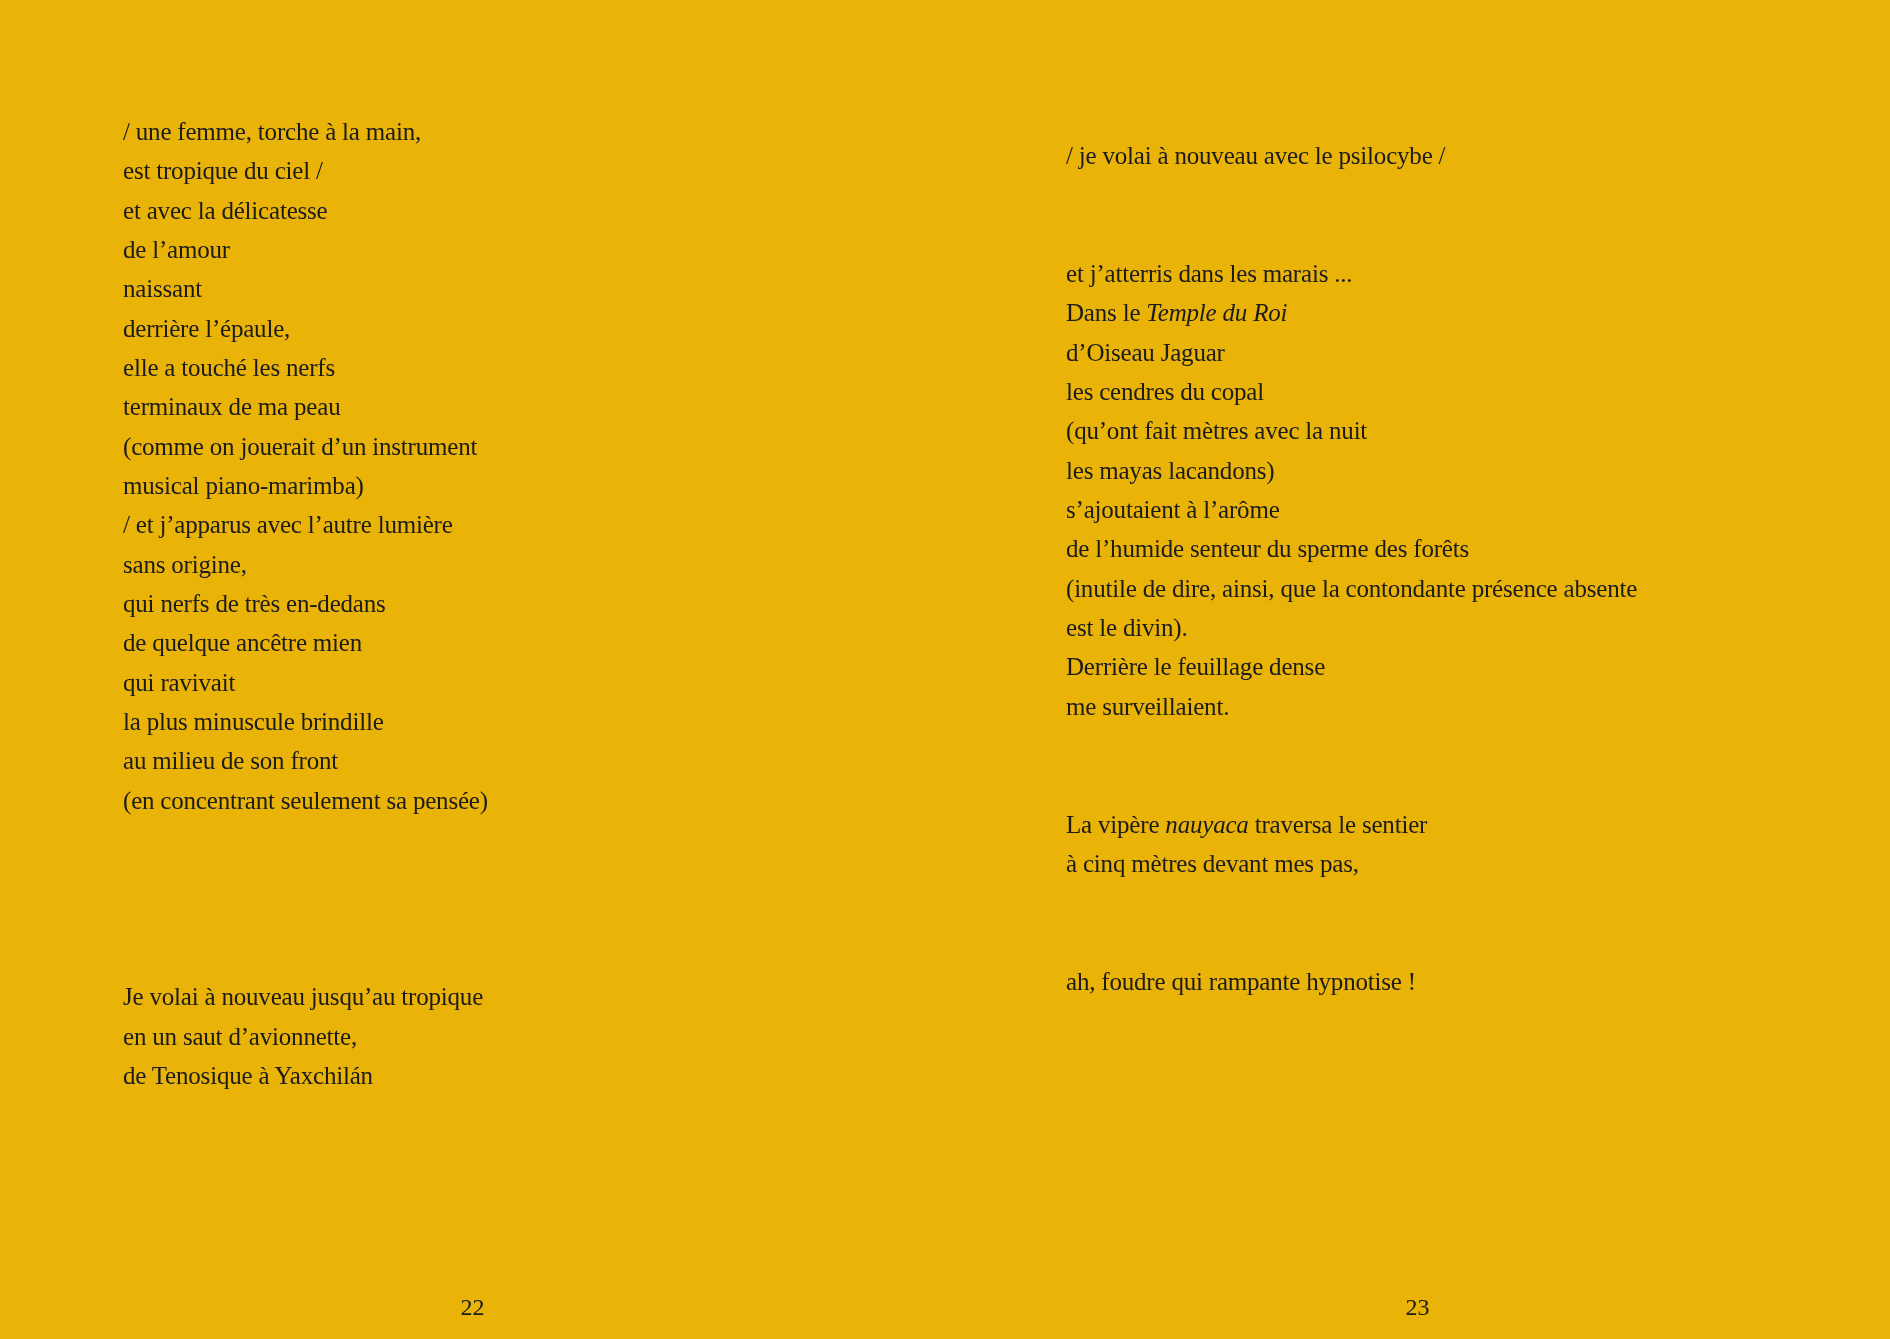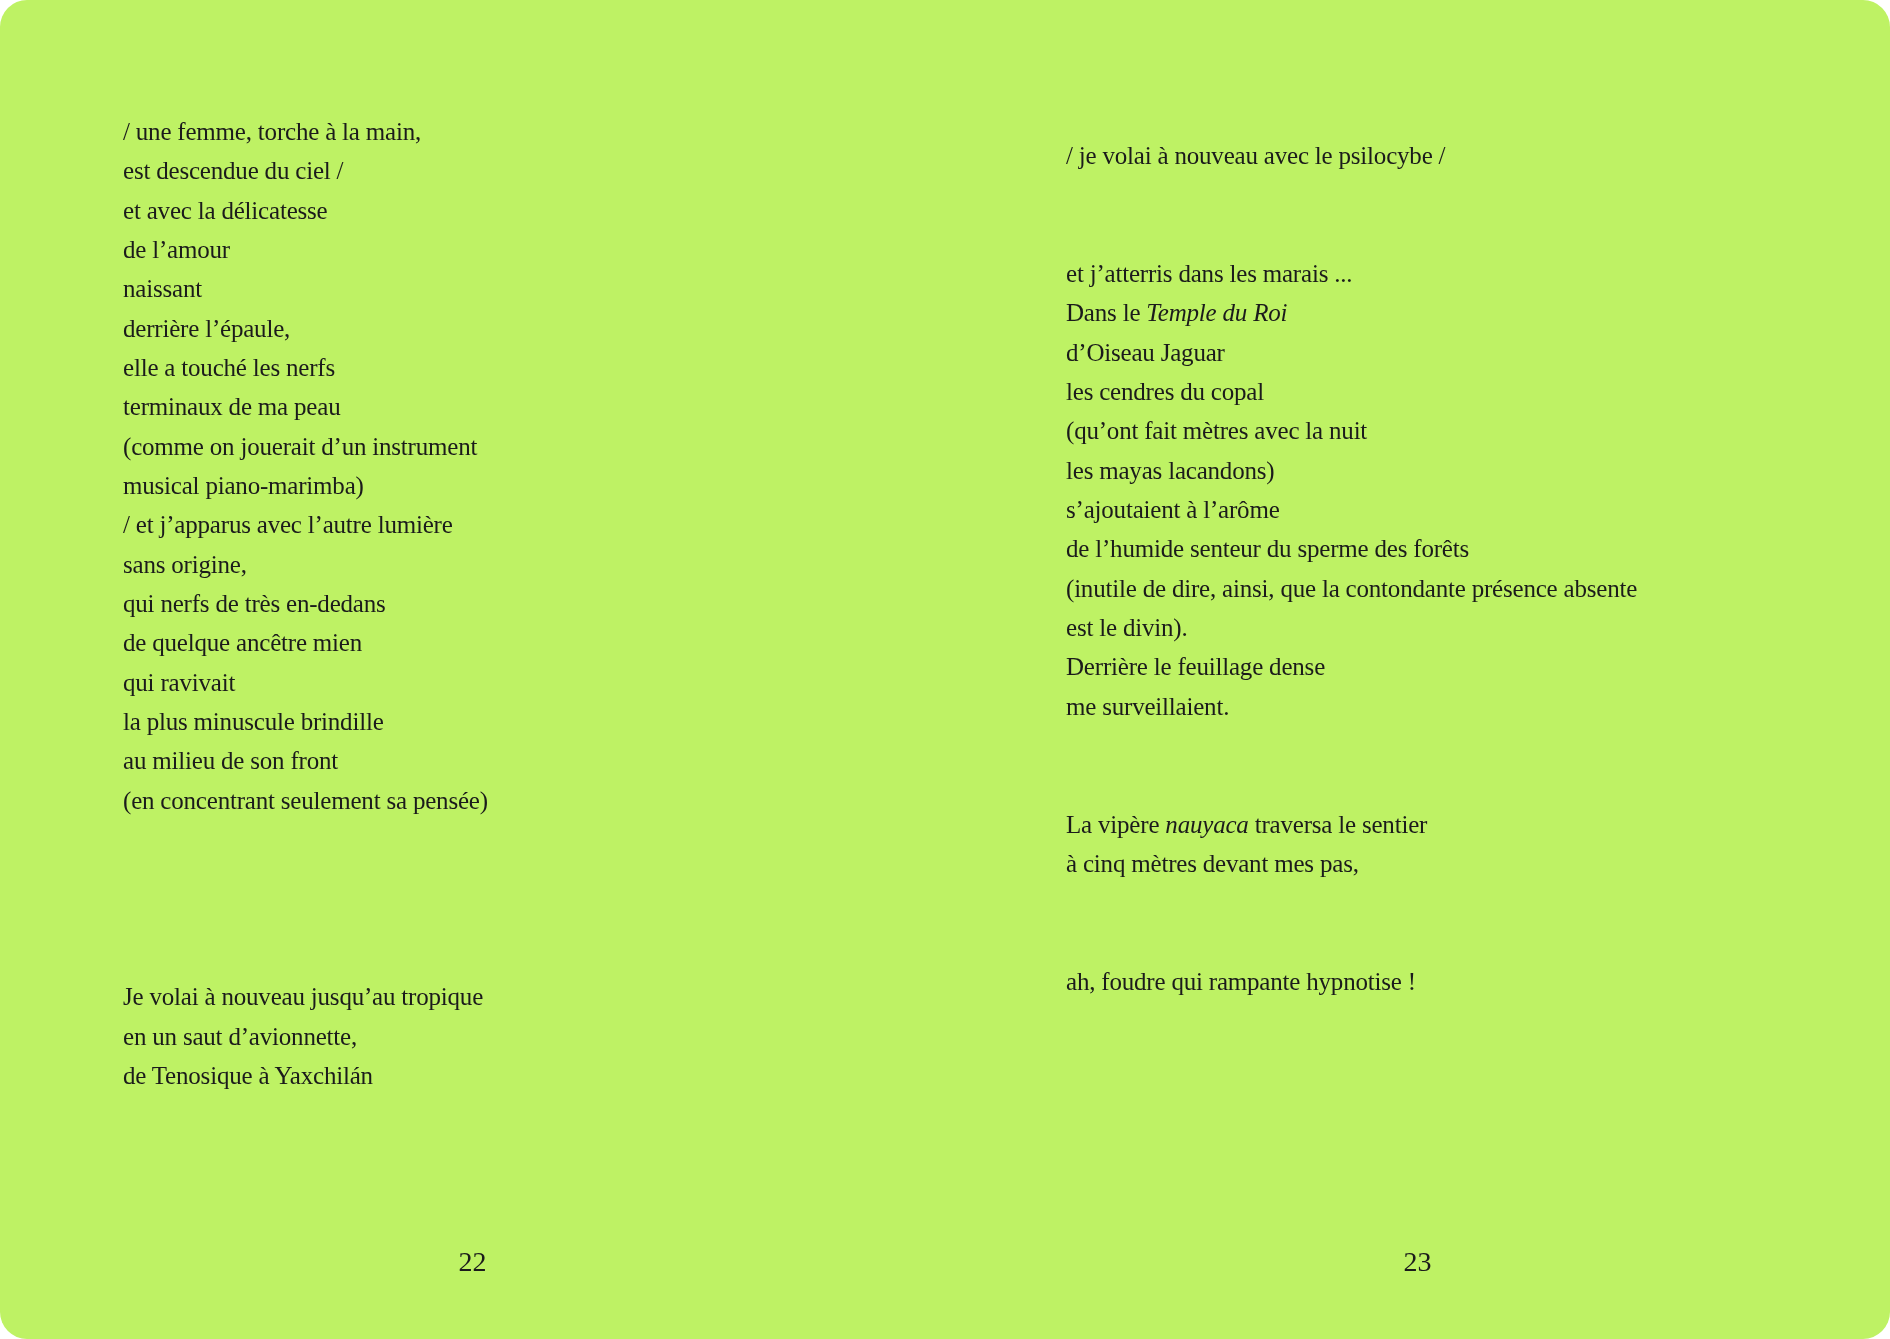--- a/index.html
+++ b/index.html
@@ -5,54 +5,54 @@
   html, body { margin: 0; padding: 0; }
   body {
     width: 1890px;
     height: 1339px;
     background: #ffffff;
     color: #1b1b1b;
     font-family: "Liberation Serif", "DejaVu Serif", serif;
     position: relative;
     overflow: hidden;
   }
-  .book-spread { position: absolute; inset: 0; background: #bef264; border-radius: 27px; }
+  .book-spread { position: absolute; inset: 0; background: #eab308; }
   .poem {
     position: absolute;
     top: 112px;
     font-size: 25px;
     line-height: 39.34px;
     letter-spacing: -0.2px;
   }
   .poem .line {
     height: 39.34px;
     white-space: pre;
   }
   #poem-left  { left: 123px;  width: 720px; }
   #poem-right { left: 1066px; width: 760px; margin-top: 24px; }
   .poem em { font-style: italic; }
   .folio {
     position: absolute;
-    top: 1247px;
+    top: 1292px;
     width: 945px;
     text-align: center;
-    font-size: 28px;
+    font-size: 24px;
     line-height: 30px;
   }
   .folio-left  { left: 0; }
   .folio-right { left: 945px; }
 </style>
 </head>
 <body>
 
 <div class="book-spread">
 
   <div class="poem" id="poem-left">
     <div class="line">/ une femme, torche à la main,</div>
-    <div class="line">est descendue du ciel /</div>
+    <div class="line">est tropique du ciel /</div>
     <div class="line">et avec la délicatesse</div>
     <div class="line">de l’amour</div>
     <div class="line">naissant</div>
     <div class="line">derrière l’épaule,</div>
     <div class="line">elle a touché les nerfs</div>
     <div class="line">terminaux de ma peau</div>
     <div class="line">(comme on jouerait d’un instrument</div>
     <div class="line">musical piano-marimba)</div>
     <div class="line">/ et j’apparus avec l’autre lumière</div>
     <div class="line">sans origine,</div>

